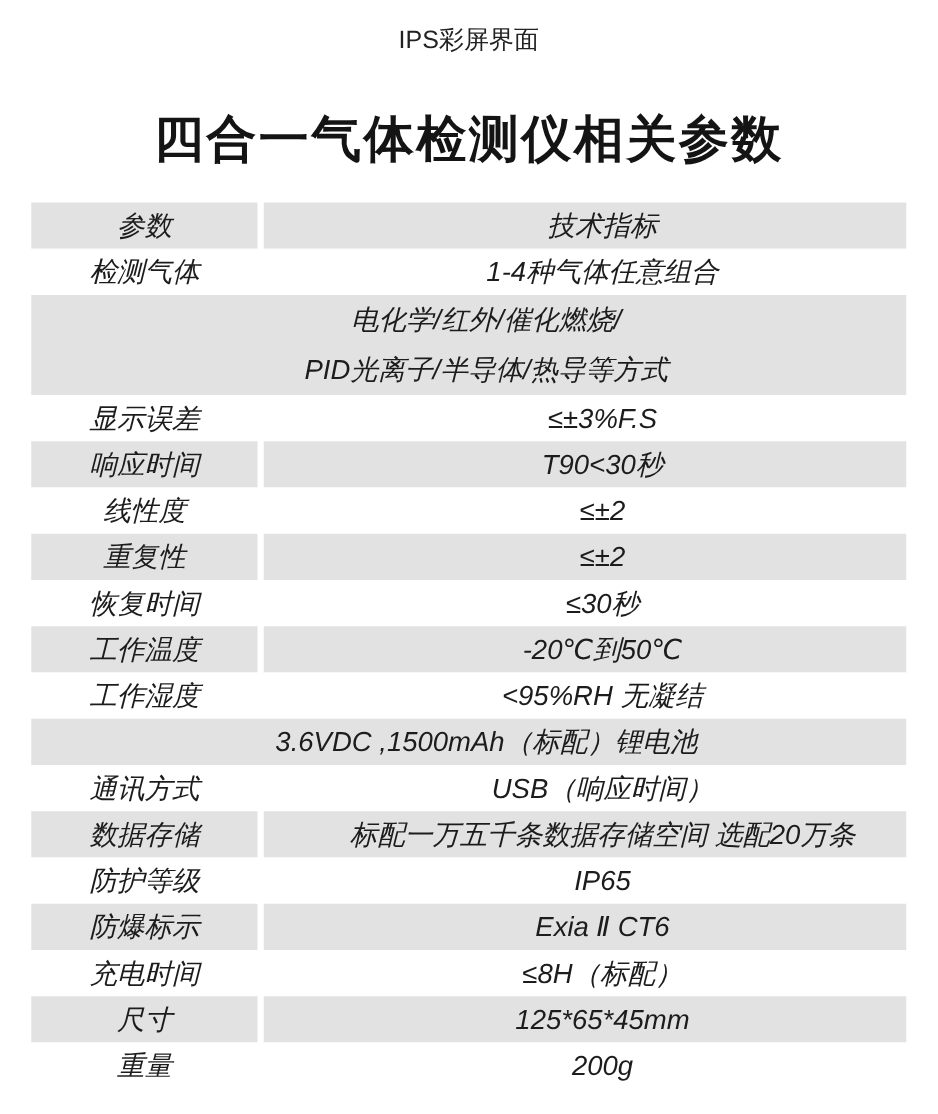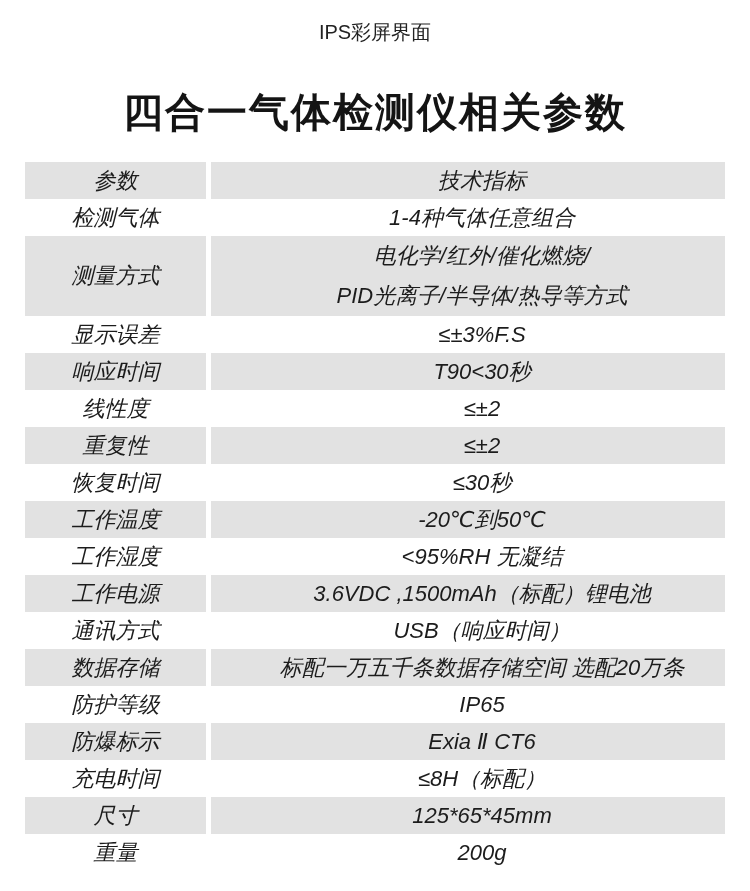--- a/index.html
+++ b/index.html
@@ -65,21 +65,20 @@
     <div class="cell c1">参数</div>
     <div class="cell c2">技术指标</div>
   </div>
 
   <div class="row">
     <div class="cell c1">检测气体</div>
     <div class="cell c2">1-4种气体任意组合</div>
   </div>
 
   <div class="row">
-    <div class="cell c1">测量方式</div>
     <div class="cell c2">
       <span class="line">电化学/红外/催化燃烧/</span>
       <span class="line">PID光离子/半导体/热导等方式</span>
     </div>
   </div>
 
   <div class="row">
     <div class="cell c1">显示误差</div>
     <div class="cell c2">≤±3%F.S</div>
   </div>
@@ -108,21 +107,20 @@
     <div class="cell c1">工作温度</div>
     <div class="cell c2">-20℃到50℃</div>
   </div>
 
   <div class="row">
     <div class="cell c1">工作湿度</div>
     <div class="cell c2">&lt;95%RH 无凝结</div>
   </div>
 
   <div class="row">
-    <div class="cell c1">工作电源</div>
     <div class="cell c2">3.6VDC ,1500mAh（标配）锂电池</div>
   </div>
 
 
   <div class="row">
     <div class="cell c1">通讯方式</div>
     <div class="cell c2">USB（响应时间）</div>
   </div>
 
   <div class="row">

